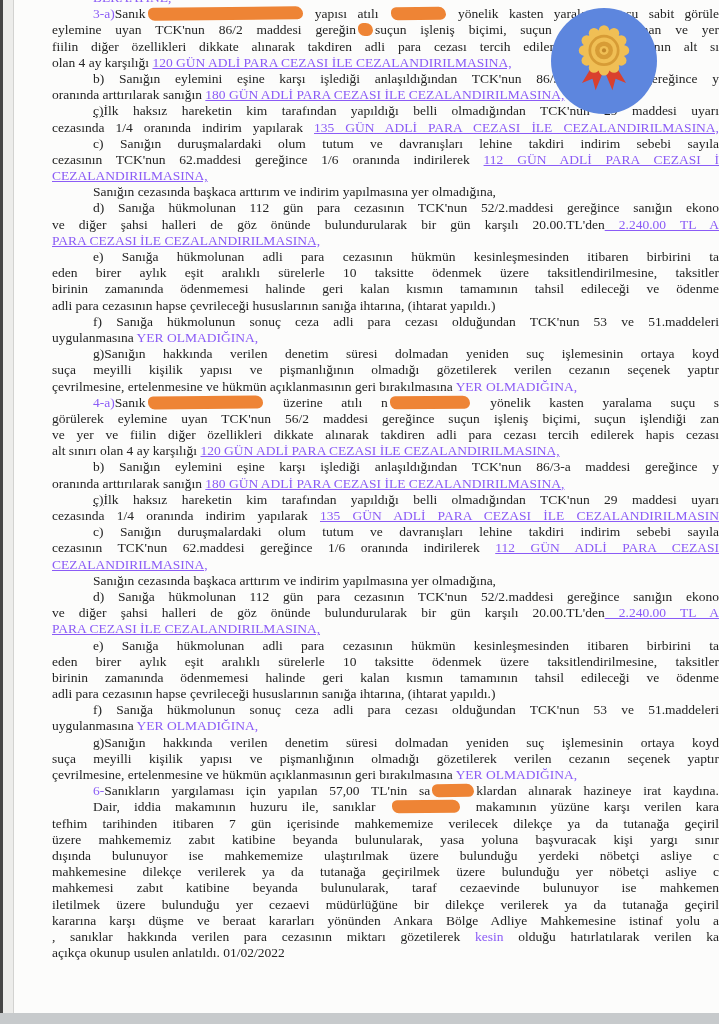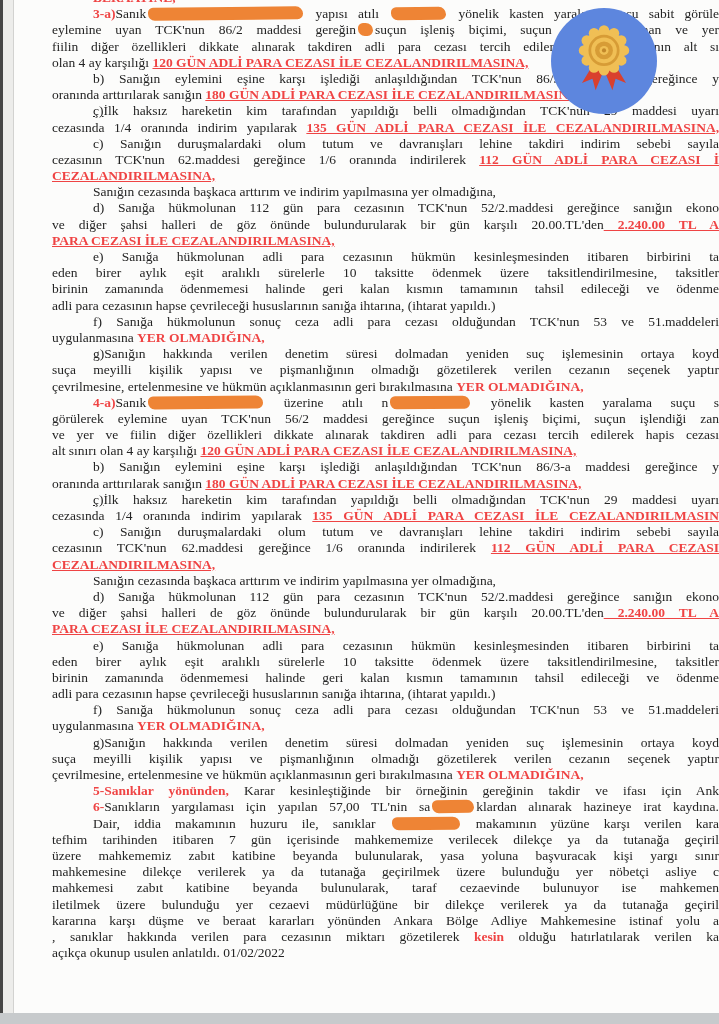--- a/index.html
+++ b/index.html
@@ -13,21 +13,21 @@
   .bottom-band{position:absolute;left:0;bottom:0;width:719px;height:11px;background:#c7cacc;z-index:6;}
 
   .doc{
     position:absolute;top:0;left:52px;width:667px;
     font-size:13.5px;line-height:16.2px;color:#242424;z-index:2;
   }
   .line{height:16.2px;overflow:hidden;text-align:left;}
   .line.just{text-align:justify;text-align-last:justify;}
   .line.indent{padding-left:41px;}
   .line.cut-top{margin-top:-10px;}
-  .b{font-weight:bold;color:#ef4444;}
+  .b{font-weight:normal;color:#8b5cf6;}
   .u{text-decoration:underline;}
   .redact{
     display:inline-block;height:13px;vertical-align:-2px;margin:0 2px;
     background:var(--redact,#ee8435);
     border-radius:8px 12px 9px 11px;
     transform:rotate(-0.6deg);
   }
 
   .badge{
     position:absolute;left:551px;top:8px;width:106px;height:106px;border-radius:50%;
@@ -85,25 +85,25 @@
     <div class="line"><span class="b u">PARA CEZASI İLE CEZALANDIRILMASINA,</span></div>
     <div class="line indent just"><span>e) Sanığa hükmolunan adli para cezasının hükmün kesinleşmesinden itibaren birbirini ta</span></div>
     <div class="line just"><span>eden birer aylık eşit aralıklı sürelerle 10 taksitte ödenmek üzere taksitlendirilmesine, taksitler</span></div>
     <div class="line just"><span>birinin zamanında ödenmemesi halinde geri kalan kısmın tamamının tahsil edileceği ve ödenme</span></div>
     <div class="line"><span>adli para cezasının hapse çevrileceği hususlarının sanığa ihtarına, (ihtarat yapıldı.)</span></div>
     <div class="line indent just"><span>f) Sanığa hükmolunun sonuç ceza adli para cezası olduğundan TCK'nun 53 ve 51.maddeleri</span></div>
     <div class="line"><span>uygulanmasına </span><span class="b">YER OLMADIĞINA,</span></div>
     <div class="line indent just"><span>g)Sanığın hakkında verilen denetim süresi dolmadan yeniden suç işlemesinin ortaya koyd</span></div>
     <div class="line just"><span>suça meyilli kişilik yapısı ve pişmanlığının olmadığı gözetilerek verilen cezanın seçenek yaptır</span></div>
     <div class="line"><span>çevrilmesine, ertelenmesine ve hükmün açıklanmasının geri bırakılmasına </span><span class="b">YER OLMADIĞINA,</span></div>
-    <div class="line indent just"><span class="b">5-Sanıklar yönünden,</span><span> Karar kesinleştiğinde bir örneğinin gereğinin takdir ve ifası için Ank</span></div>
     <div class="line indent just"><span class="b">6-</span><span>Sanıkların yargılaması için yapılan 57,00 TL'nin sa</span><span class="redact" style="width: 42px;"></span><span>klardan alınarak hazineye irat kaydına.</span></div>
     <div class="line indent just"><span>Dair, iddia makamının huzuru ile, sanıklar </span><span class="redact" style="width: 68px;"></span><span> makamının yüzüne karşı verilen kara</span></div>
     <div class="line just"><span>tefhim tarihinden itibaren 7 gün içerisinde mahkememize verilecek dilekçe ya da tutanağa geçiril</span></div>
     <div class="line just"><span>üzere mahkememiz zabıt katibine beyanda bulunularak, yasa yoluna başvuracak kişi yargı sınır</span></div>
+    <div class="line just"><span>dışında bulunuyor ise mahkememize ulaştırılmak üzere bulunduğu yerdeki nöbetçi asliye c</span></div>
     <div class="line just"><span>mahkemesine dilekçe verilerek ya da tutanağa geçirilmek üzere bulunduğu yer nöbetçi asliye c</span></div>
     <div class="line just"><span>mahkemesi zabıt katibine beyanda bulunularak, taraf cezaevinde bulunuyor ise mahkemen</span></div>
     <div class="line just"><span>iletilmek üzere bulunduğu yer cezaevi müdürlüğüne bir dilekçe verilerek ya da tutanağa geçiril</span></div>
     <div class="line just"><span>kararına karşı düşme ve beraat kararları yönünden Ankara Bölge Adliye Mahkemesine istinaf yolu a</span></div>
     <div class="line just"><span>, sanıklar hakkında verilen para cezasının miktarı gözetilerek </span><span class="b">kesin</span><span> olduğu hatırlatılarak verilen ka</span></div>
     <div class="line"><span>açıkça okunup usulen anlatıldı. 01/02/2022</span></div>
   </div>
 
 <div class="badge">
   <svg width="64" height="84" viewBox="0 0 60 80">

